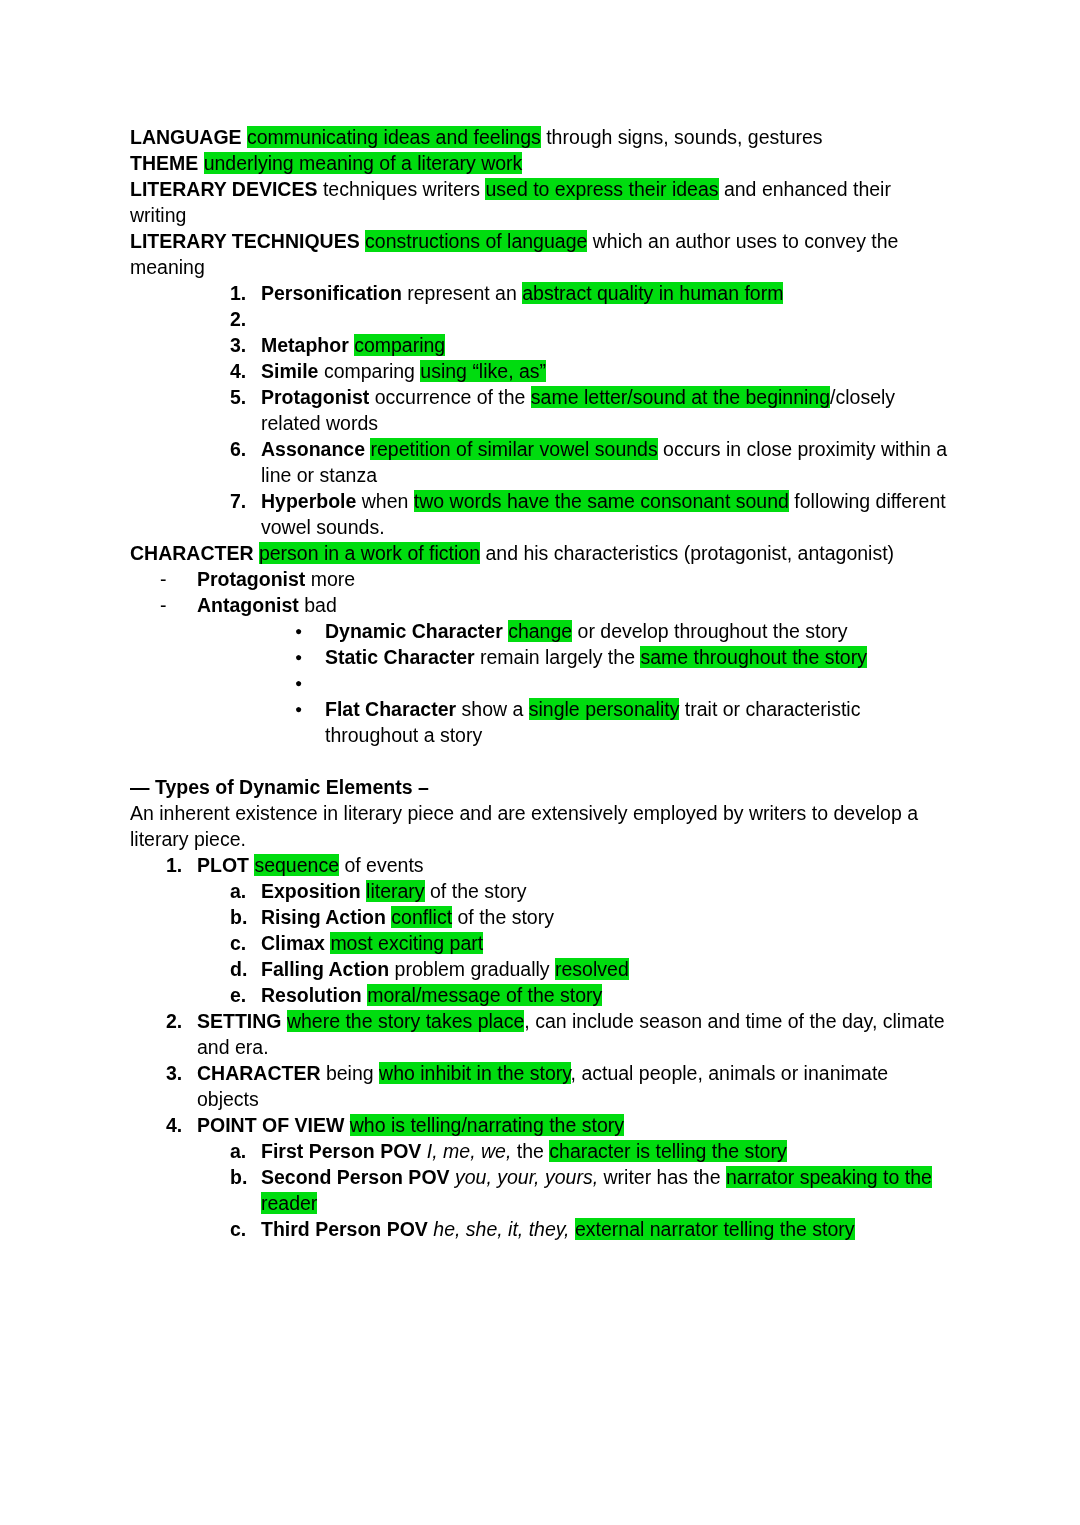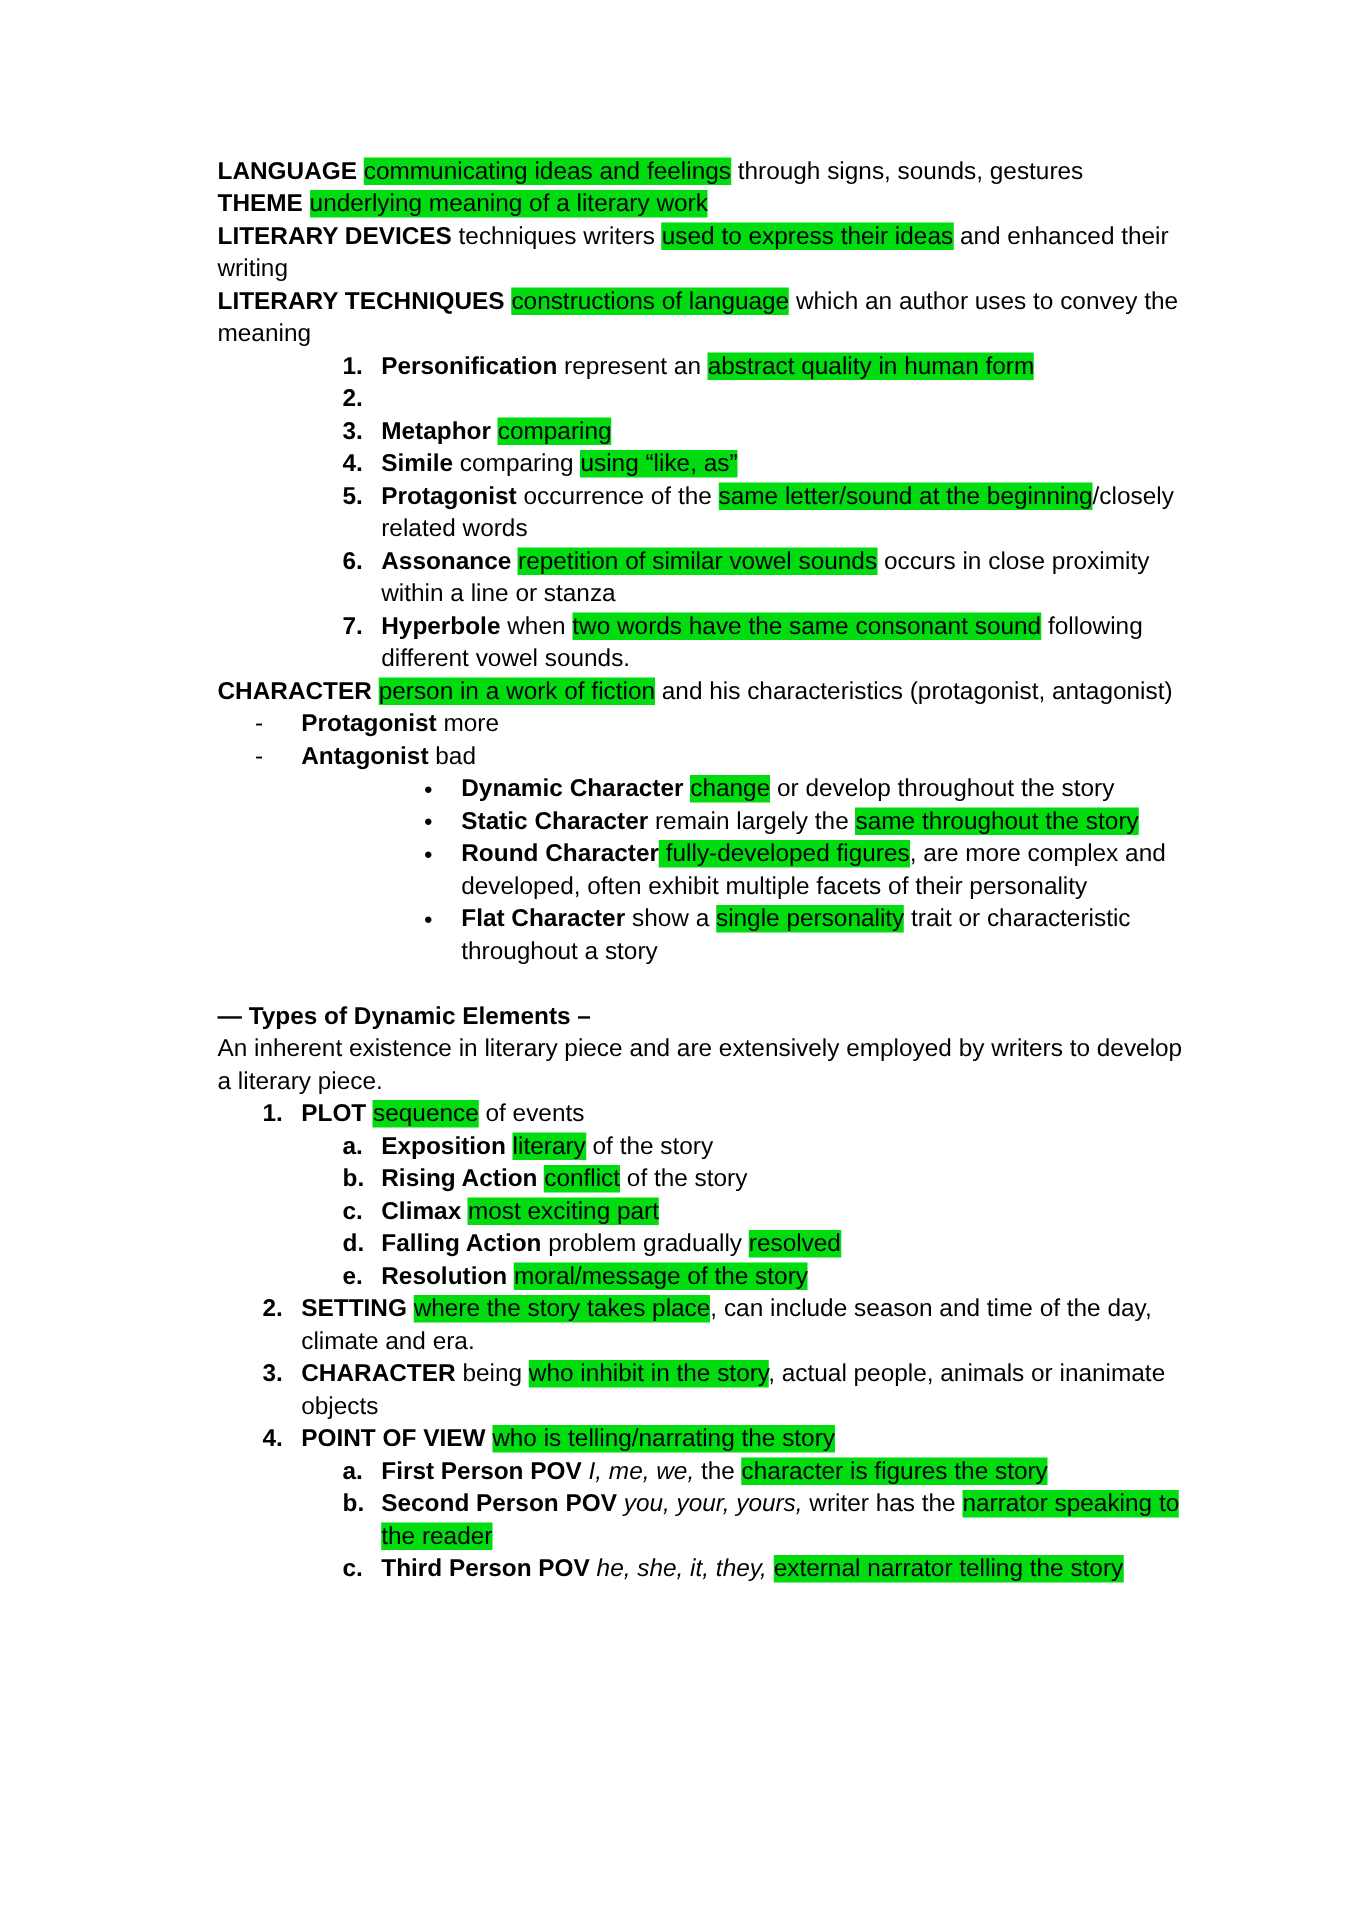--- a/index.html
+++ b/index.html
@@ -16,21 +16,21 @@
   .page {
     box-sizing: border-box;
     width: 1080px;
     min-height: 1525px;
     padding: 124px 130px 40px 130px;
     background: var(--page-bg, #ffffff);
     color: var(--text-color, #000000);
     font-size: 19.5px;
     line-height: 26px;
   }
-  .block { display: flex; margin-left: 44px; }
+  .block { display: flex; }
   .block.blank { height: 26px; }
   .marker { flex: none; white-space: pre; }
   .content { flex: 1; min-width: 0; }
 
   
   .num1   { padding-left: 100px; }
   .num1 .marker   { width: 31px; font-weight: bold; }
   .letter { padding-left: 100px; }
   .letter .marker { width: 31px; font-weight: bold; }
   .num2   { padding-left: 36px; }
@@ -102,21 +102,20 @@
       <div class="block bullet">
         <span class="marker">●</span>
         <span class="content"><span class="bold">Dynamic Character </span><span class="hl">change</span><span> or develop throughout the story</span></span>
       </div>
       <div class="block bullet">
         <span class="marker">●</span>
         <span class="content"><span class="bold">Static Character </span><span>remain largely the </span><span class="hl">same throughout the story</span></span>
       </div>
       <div class="block bullet">
         <span class="marker">●</span>
-        <span class="content"><span class="bold">Round Character</span><span class="hl"> fully-developed figures</span><span>, are more complex and developed, often exhibit multiple facets of their personality</span></span>
       </div>
       <div class="block bullet">
         <span class="marker">●</span>
         <span class="content"><span class="bold">Flat Character </span><span>show a </span><span class="hl">single personality</span><span> trait or characteristic throughout a story</span></span>
       </div>
       <div class="block blank"></div>
       <div class="block plain">
         <span class="content"><span class="bold">— Types of Dynamic Elements –</span></span>
       </div>
       <div class="block plain">
@@ -153,21 +152,21 @@
       <div class="block num2">
         <span class="marker">3.</span>
         <span class="content"><span class="bold">CHARACTER </span><span>being </span><span class="hl">who inhibit in the story</span><span>, actual people, animals or inanimate objects</span></span>
       </div>
       <div class="block num2">
         <span class="marker">4.</span>
         <span class="content"><span class="bold">POINT OF VIEW </span><span class="hl">who is telling/narrating the story</span></span>
       </div>
       <div class="block letter">
         <span class="marker">a.</span>
-        <span class="content"><span class="bold">First Person POV </span><span class="italic">I, me, we,</span><span> the </span><span class="hl">character is figures the story</span></span>
+        <span class="content"><span class="bold">First Person POV </span><span class="italic">I, me, we,</span><span> the </span><span class="hl">character is telling the story</span></span>
       </div>
       <div class="block letter">
         <span class="marker">b.</span>
         <span class="content"><span class="bold">Second Person POV </span><span class="italic">you, your, yours,</span><span> writer has the </span><span class="hl">narrator speaking to the reader</span></span>
       </div>
       <div class="block letter">
         <span class="marker">c.</span>
         <span class="content"><span class="bold">Third Person POV </span><span class="italic">he, she, it, they,</span><span> </span><span class="hl">external narrator telling the story</span></span>
       </div>
     </div>

